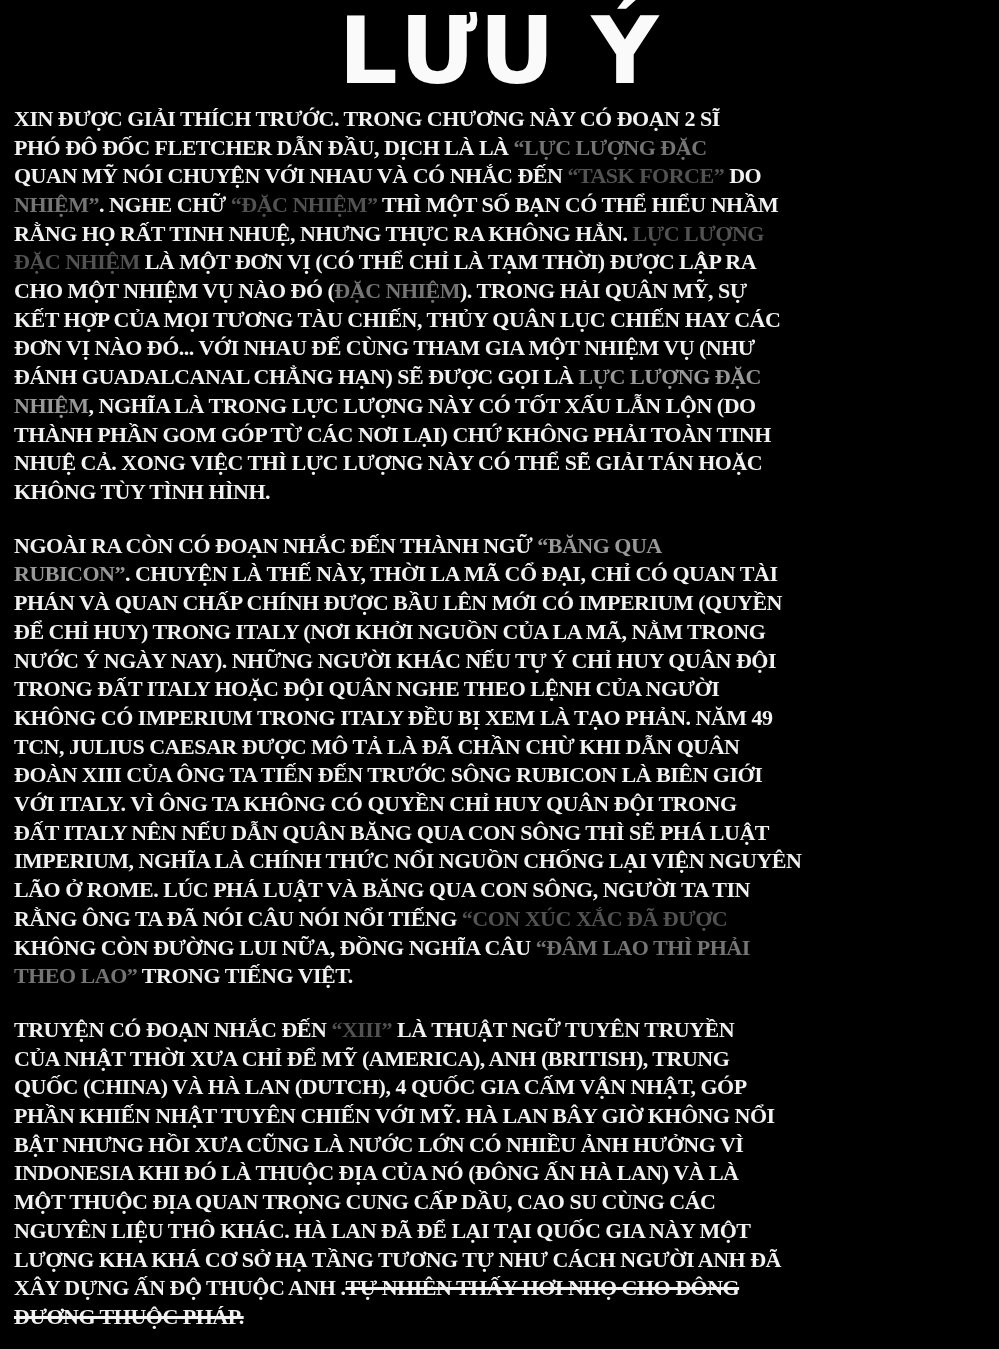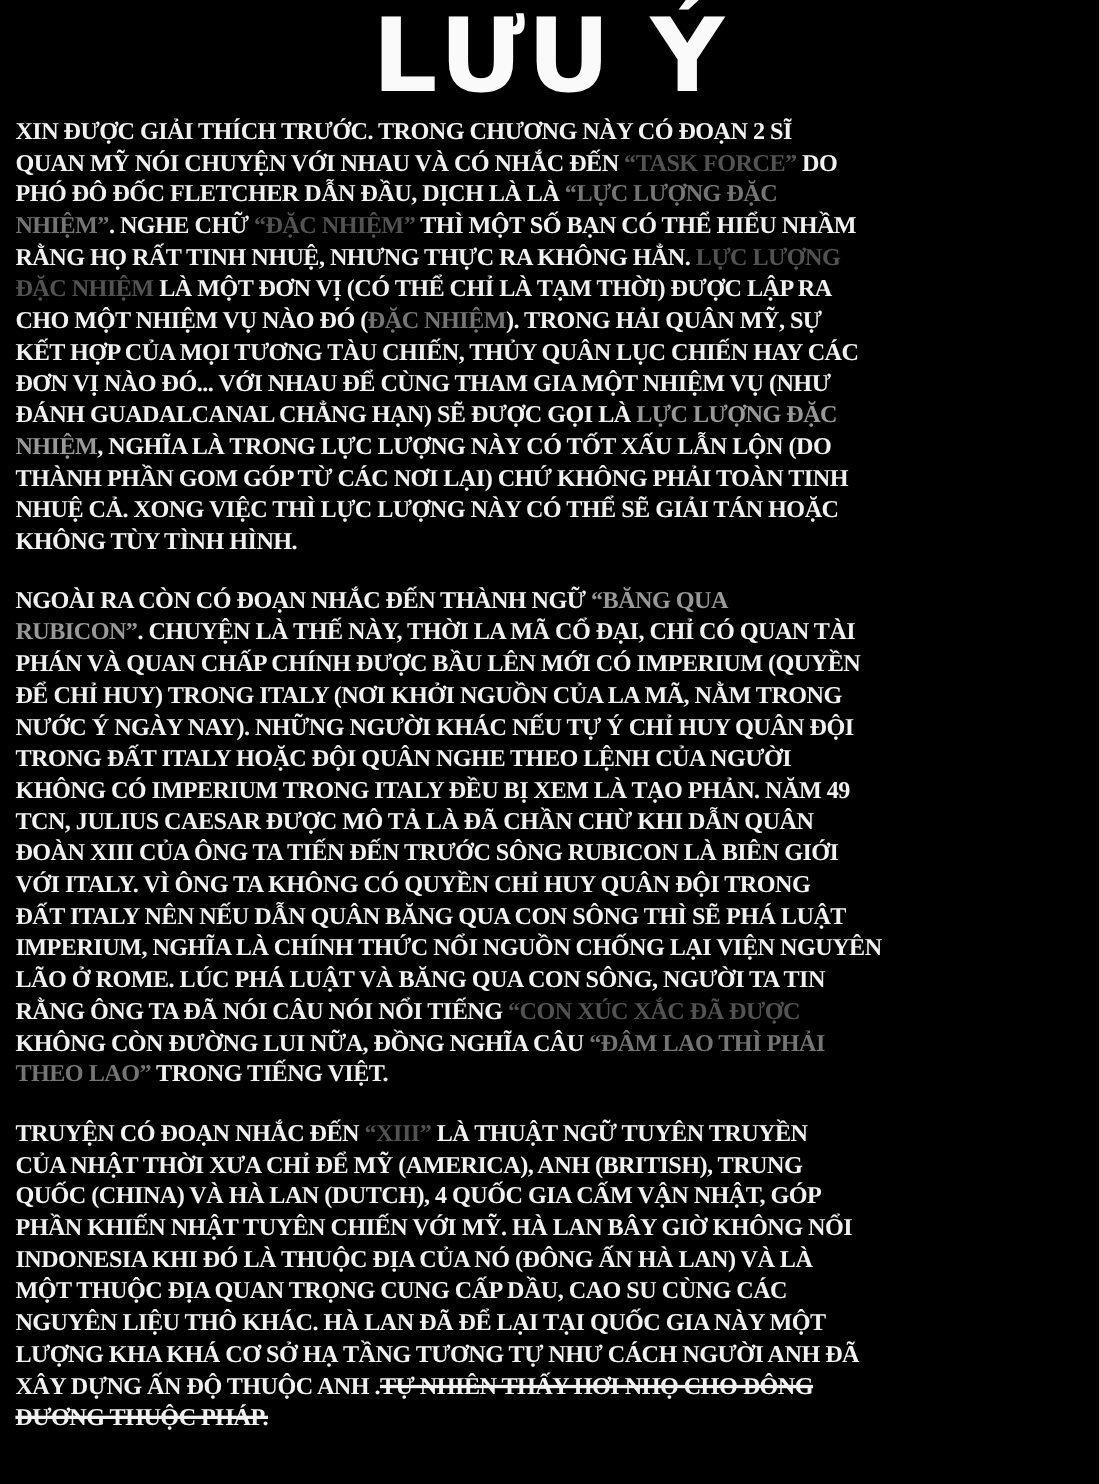--- a/index.html
+++ b/index.html
@@ -54,22 +54,22 @@
   }
 </style>
 </head>
 <body>
 
 <div class="page">
   <div class="title">LƯU Ý</div>
   <div class="note-body">
       <div class="paragraph">
         <div class="line"><span class="seg seg-white">XIN ĐƯỢC GIẢI THÍCH TRƯỚC. TRONG CHƯƠNG NÀY CÓ ĐOẠN 2 SĨ</span></div>
+        <div class="line"><span class="seg seg-white">PHÓ ĐÔ ĐỐC FLETCHER DẪN ĐẦU, DỊCH LÀ LÀ </span><span class="seg seg-gray-mid">“LỰC LƯỢNG ĐẶC</span></div>
         <div class="line"><span class="seg seg-white">QUAN MỸ NÓI CHUYỆN VỚI NHAU VÀ CÓ NHẮC ĐẾN </span><span class="seg seg-gray-dark">“TASK FORCE”</span><span class="seg seg-white"> DO</span></div>
-        <div class="line"><span class="seg seg-white">PHÓ ĐÔ ĐỐC FLETCHER DẪN ĐẦU, DỊCH LÀ LÀ </span><span class="seg seg-gray-mid">“LỰC LƯỢNG ĐẶC</span></div>
         <div class="line"><span class="seg seg-gray-mid">NHIỆM”</span><span class="seg seg-white">. NGHE CHỮ </span><span class="seg seg-gray-dark">“ĐẶC NHIỆM”</span><span class="seg seg-white"> THÌ MỘT SỐ BẠN CÓ THỂ HIỂU NHẦM</span></div>
         <div class="line"><span class="seg seg-white">RẰNG HỌ RẤT TINH NHUỆ, NHƯNG THỰC RA KHÔNG HẲN. </span><span class="seg seg-gray-dark">LỰC LƯỢNG</span></div>
         <div class="line"><span class="seg seg-gray-dark">ĐẶC NHIỆM</span><span class="seg seg-white"> LÀ MỘT ĐƠN VỊ (CÓ THỂ CHỈ LÀ TẠM THỜI) ĐƯỢC LẬP RA</span></div>
         <div class="line"><span class="seg seg-white">CHO MỘT NHIỆM VỤ NÀO ĐÓ (</span><span class="seg seg-gray-mid">ĐẶC NHIỆM</span><span class="seg seg-white">). TRONG HẢI QUÂN MỸ, SỰ</span></div>
         <div class="line"><span class="seg seg-white">KẾT HỢP CỦA MỌI TƯƠNG TÀU CHIẾN, THỦY QUÂN LỤC CHIẾN HAY CÁC</span></div>
         <div class="line"><span class="seg seg-white">ĐƠN VỊ NÀO ĐÓ... VỚI NHAU ĐỂ CÙNG THAM GIA MỘT NHIỆM VỤ (NHƯ</span></div>
         <div class="line"><span class="seg seg-white">ĐÁNH GUADALCANAL CHẲNG HẠN) SẼ ĐƯỢC GỌI LÀ </span><span class="seg seg-gray-light">LỰC LƯỢNG ĐẶC</span></div>
         <div class="line"><span class="seg seg-gray-light">NHIỆM</span><span class="seg seg-white">, NGHĨA LÀ TRONG LỰC LƯỢNG NÀY CÓ TỐT XẤU LẪN LỘN (DO</span></div>
         <div class="line"><span class="seg seg-white">THÀNH PHẦN GOM GÓP TỪ CÁC NƠI LẠI) CHỨ KHÔNG PHẢI TOÀN TINH</span></div>
         <div class="line"><span class="seg seg-white">NHUỆ CẢ. XONG VIỆC THÌ LỰC LƯỢNG NÀY CÓ THỂ SẼ GIẢI TÁN HOẶC</span></div>
@@ -91,20 +91,21 @@
         <div class="line"><span class="seg seg-white">LÃO Ở ROME. LÚC PHÁ LUẬT VÀ BĂNG QUA CON SÔNG, NGƯỜI TA TIN</span></div>
         <div class="line"><span class="seg seg-white">RẰNG ÔNG TA ĐÃ NÓI CÂU NÓI NỔI TIẾNG </span><span class="seg seg-gray-dark">“CON XÚC XẮC ĐÃ ĐƯỢC</span></div>
         <div class="line"><span class="seg seg-white">KHÔNG CÒN ĐƯỜNG LUI NỮA, ĐỒNG NGHĨA CÂU </span><span class="seg seg-gray-mid">“ĐÂM LAO THÌ PHẢI</span></div>
         <div class="line"><span class="seg seg-gray-mid">THEO LAO”</span><span class="seg seg-white"> TRONG TIẾNG VIỆT.</span></div>
       </div>
       <div class="paragraph">
         <div class="line"><span class="seg seg-white">TRUYỆN CÓ ĐOẠN NHẮC ĐẾN </span><span class="seg seg-gray-dark">“XIII”</span><span class="seg seg-white"> LÀ THUẬT NGỮ TUYÊN TRUYỀN</span></div>
         <div class="line"><span class="seg seg-white">CỦA NHẬT THỜI XƯA CHỈ ĐỂ MỸ (AMERICA), ANH (BRITISH), TRUNG</span></div>
         <div class="line"><span class="seg seg-white">QUỐC (CHINA) VÀ HÀ LAN (DUTCH), 4 QUỐC GIA CẤM VẬN NHẬT, GÓP</span></div>
         <div class="line"><span class="seg seg-white">PHẦN KHIẾN NHẬT TUYÊN CHIẾN VỚI MỸ. HÀ LAN BÂY GIỜ KHÔNG NỔI</span></div>
+        <div class="line"><span class="seg seg-white">BẬT NHƯNG HỒI XƯA CŨNG LÀ NƯỚC LỚN CÓ NHIỀU ẢNH HƯỞNG VÌ</span></div>
         <div class="line"><span class="seg seg-white">INDONESIA KHI ĐÓ LÀ THUỘC ĐỊA CỦA NÓ (ĐÔNG ẤN HÀ LAN) VÀ LÀ</span></div>
         <div class="line"><span class="seg seg-white">MỘT THUỘC ĐỊA QUAN TRỌNG CUNG CẤP DẦU, CAO SU CÙNG CÁC</span></div>
         <div class="line"><span class="seg seg-white">NGUYÊN LIỆU THÔ KHÁC. HÀ LAN ĐÃ ĐỂ LẠI TẠI QUỐC GIA NÀY MỘT</span></div>
         <div class="line"><span class="seg seg-white">LƯỢNG KHA KHÁ CƠ SỞ HẠ TẦNG TƯƠNG TỰ NHƯ CÁCH NGƯỜI ANH ĐÃ</span></div>
         <div class="line"><span class="seg seg-white">XÂY DỰNG ẤN ĐỘ THUỘC ANH .</span><span class="seg seg-strike">TỰ NHIÊN THẤY HƠI NHỌ CHO ĐÔNG</span></div>
         <div class="line"><span class="seg seg-strike">DƯƠNG THUỘC PHÁP.</span></div>
       </div>
     </div>
 </div>
 

